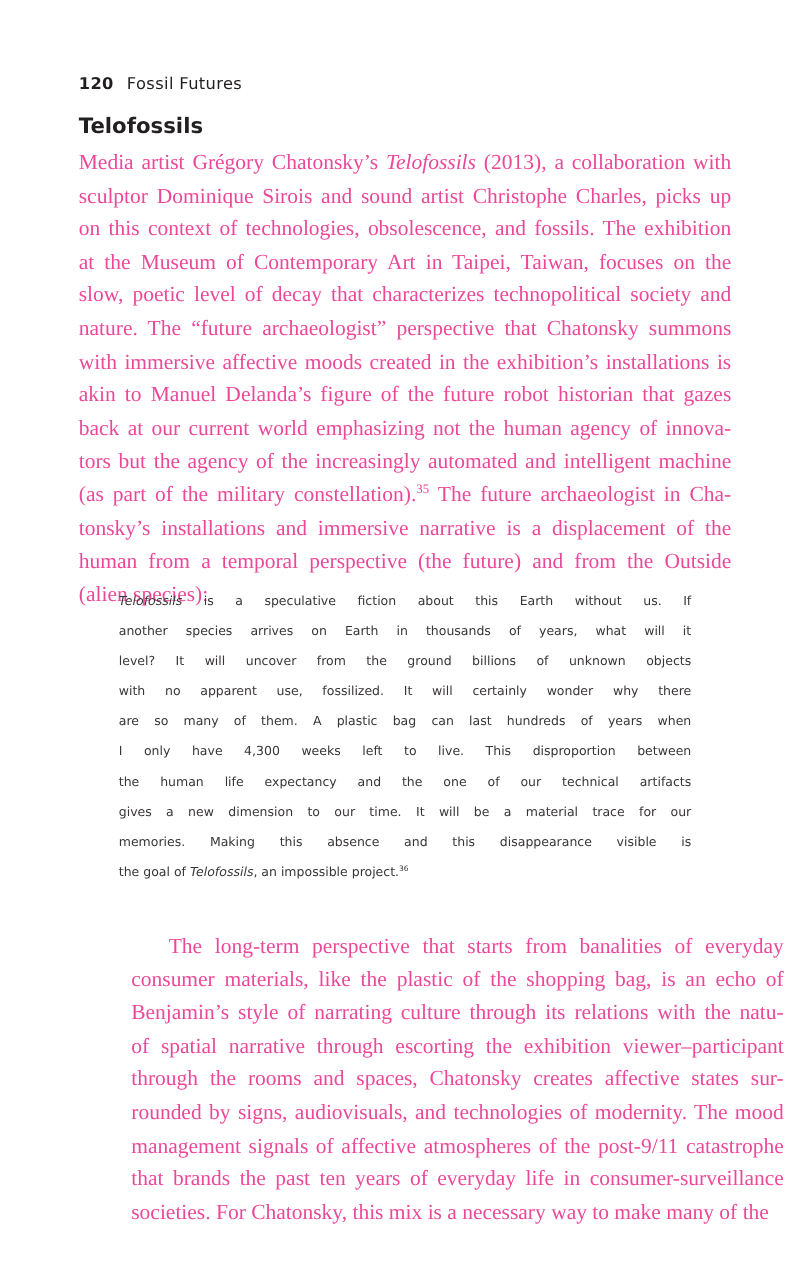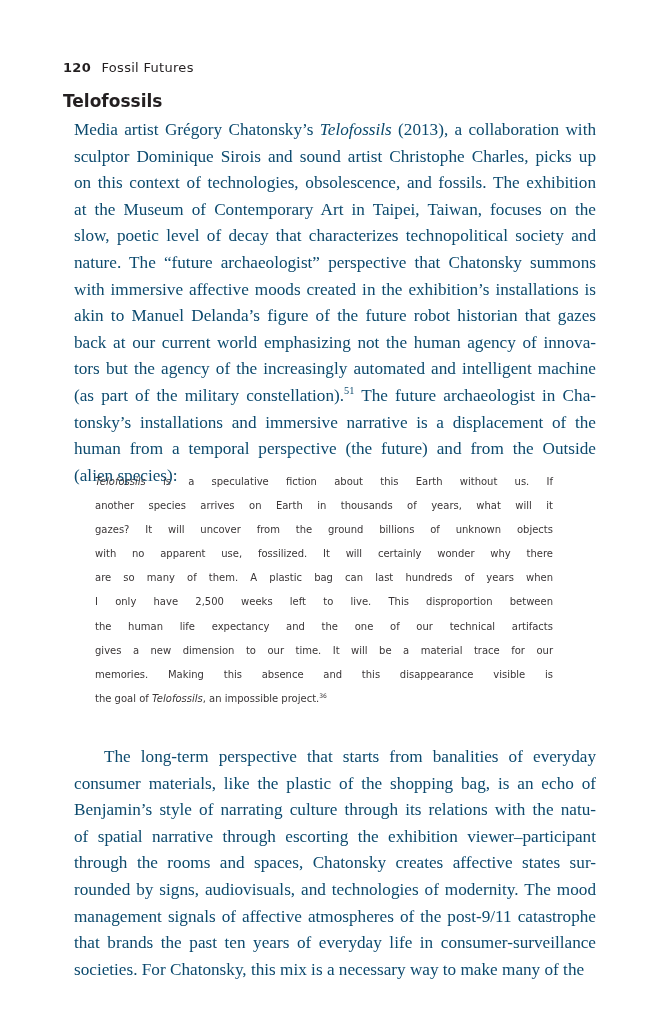--- a/index.html
+++ b/index.html
@@ -1,26 +1,26 @@
 <!DOCTYPE html>
 <html><head>
 <meta charset="utf-8">
 <style>
   html, body { margin: 0; padding: 0; background: #ffffff; }
   body { width: 647px; height: 1024px; position: relative; overflow: hidden; color: #231f20; }
   .page { position: absolute; left: 0; top: 0; width: 516px; height: 1024px; }
   .running-head { position: absolute; left: 63px; top: 60px; font-family: "DejaVu Sans", sans-serif; font-size: 13px; letter-spacing: 0.3px; color: #231f20; white-space: nowrap; }
   .running-head .pn { font-weight: bold; margin-right: 6px; }
   .section-title { position: absolute; left: 63px; top: 91px; font-family: "DejaVu Sans", sans-serif; font-size: 17px; font-weight: bold; color: #231f20; }
-  .body-text { position: absolute; left: 74px; width: 522px; font-family: "Liberation Serif", serif; font-size: 17.2px; line-height: 26.6px; color: #0c4a6e; }
+  .body-text { position: absolute; left: 63px; width: 522px; font-family: "Liberation Serif", serif; font-size: 17.2px; line-height: 26.6px; color: #ec4899; }
   .body-text .ln { display: block; white-space: nowrap; text-align: justify; text-align-last: justify; height: 26.6px; }
   .body-text .ln.last { text-align-last: left; }
   .body-text .ln.indent { text-indent: 30px; }
   .p1 { top: 117px; }
-  .p2 { top: 744px; }
+  .p2 { top: 744px; margin-left: 42px; }
   .quote { position: absolute; left: 95px; width: 458px; top: 470px; font-family: "DejaVu Sans", sans-serif; font-size: 10px; line-height: 24.1px; color: #3a3637; }
   .quote .ln { display: block; white-space: nowrap; text-align: justify; text-align-last: justify; height: 24.1px; }
   .quote .ln.last { text-align-last: left; }
   em { font-style: italic; }
   sup { font-size: 0.6em; line-height: 0; vertical-align: super; }
 </style>
 </head>
 <body>
 
 <div class="page">
@@ -35,33 +35,33 @@
       <span class="ln">Media artist Grégory Chatonsky’s <em>Telofossils</em> (2013), a collaboration with</span>
       <span class="ln">sculptor Dominique Sirois and sound artist Christophe Charles, picks up</span>
       <span class="ln">on this context of technologies, obsolescence, and fossils. The exhibition</span>
       <span class="ln">at the Museum of Contemporary Art in Taipei, Taiwan, focuses on the</span>
       <span class="ln">slow, poetic level of decay that characterizes technopolitical society and</span>
       <span class="ln">nature. The “future archaeologist” perspective that Chatonsky summons</span>
       <span class="ln">with immersive affective moods created in the exhibition’s installations is</span>
       <span class="ln">akin to Manuel Delanda’s figure of the future robot historian that gazes</span>
       <span class="ln">back at our current world emphasizing not the human agency of innova-</span>
       <span class="ln">tors but the agency of the increasingly automated and intelligent machine</span>
-      <span class="ln">(as part of the military constellation).<sup>51</sup> The future archaeologist in Cha-</span>
+      <span class="ln">(as part of the military constellation).<sup>35</sup> The future archaeologist in Cha-</span>
       <span class="ln">tonsky’s installations and immersive narrative is a displacement of the</span>
       <span class="ln">human from a temporal perspective (the future) and from the Outside</span>
       <span class="ln last">(alien species):</span>
     </div>
 
   <div class="quote">
       <span class="ln"><em>Telofossils</em> is a speculative fiction about this Earth without us. If</span>
       <span class="ln">another species arrives on Earth in thousands of years, what will it</span>
-      <span class="ln">gazes? It will uncover from the ground billions of unknown objects</span>
+      <span class="ln">level? It will uncover from the ground billions of unknown objects</span>
       <span class="ln">with no apparent use, fossilized. It will certainly wonder why there</span>
       <span class="ln">are so many of them. A plastic bag can last hundreds of years when</span>
-      <span class="ln">I only have 2,500 weeks left to live. This disproportion between</span>
+      <span class="ln">I only have 4,300 weeks left to live. This disproportion between</span>
       <span class="ln">the human life expectancy and the one of our technical artifacts</span>
       <span class="ln">gives a new dimension to our time. It will be a material trace for our</span>
       <span class="ln">memories. Making this absence and this disappearance visible is</span>
       <span class="ln last">the goal of <em>Telofossils</em>, an impossible project.<sup>36</sup></span>
     </div>
 
   <div class="body-text p2">
       <span class="ln indent">The long-term perspective that starts from banalities of everyday</span>
       <span class="ln">consumer materials, like the plastic of the shopping bag, is an echo of</span>
       <span class="ln">Benjamin’s style of narrating culture through its relations with the natu-</span>

